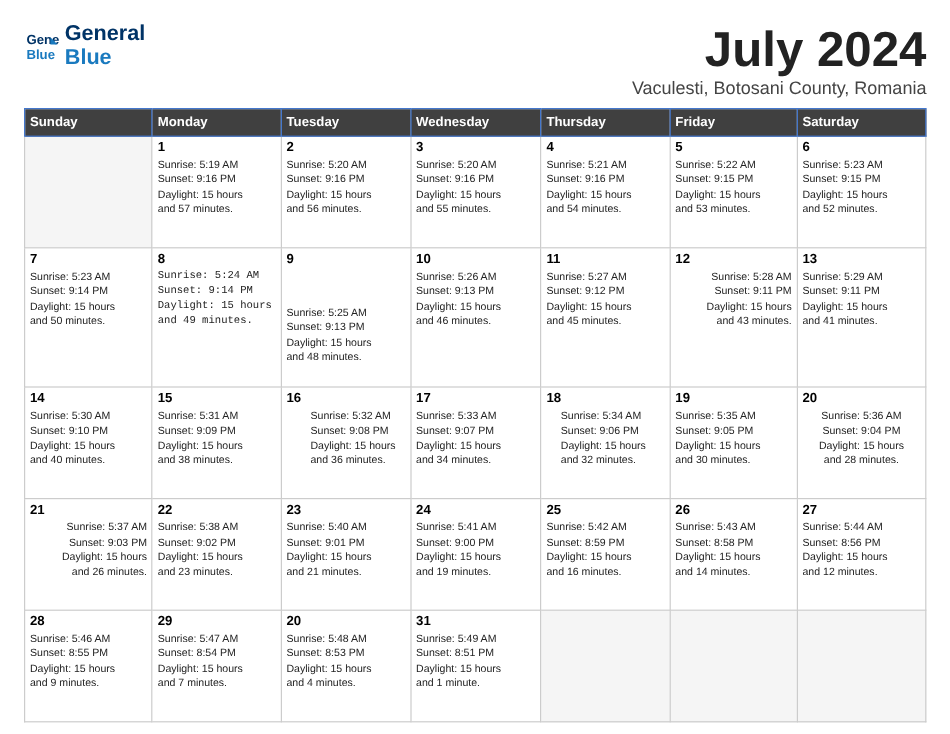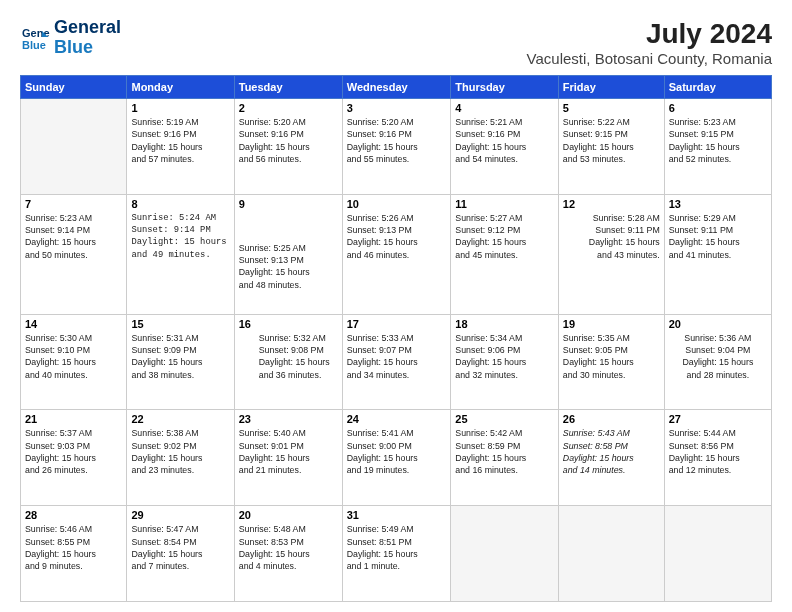--- a/index.html
+++ b/index.html
@@ -35,36 +35,36 @@
     }
     .logo-icon {
       width: 30px;
       height: 30px;
       margin-right: 4px;
     }
     .title-block {
       text-align: right;
     }
     .main-title {
-      font-size: 28px;
+      font-size: 41px;
       font-weight: bold;
       color: #222;
     }
     .subtitle {
       font-size: 15px;
       color: #444;
     }
     .calendar {
       flex: 1;
       border-collapse: collapse;
       width: 100%;
       font-size: 9.5px;
     }
     .calendar th {
-      background: #1d4ed8;
+      background: #404040;
       color: #fff;
       padding: 5px 4px;
       text-align: left;
       font-size: 11px;
       border: 1px solid #4477cc;
     }
     .calendar td {
       border: 1px solid #ccc;
       vertical-align: top;
       padding: 3px 4px;
@@ -242,21 +242,21 @@
           </td>
           <td>
             <span class="day-number">17</span>
             <div class="cell-info" style="white-space: pre-line;">Sunrise: 5:33 AM
 Sunset: 9:07 PM
 Daylight: 15 hours
 and 34 minutes.</div>
           </td>
           <td>
             <span class="day-number">18</span>
-            <div class="cell-info" style="white-space: pre-line;">Sunrise: 5:34 AM
+            <div class="cell-info" style="white-space: pre-line; margin-left: 12px;">Sunrise: 5:34 AM
 Sunset: 9:06 PM
 Daylight: 15 hours
 and 32 minutes.</div>
           </td>
           <td>
             <span class="day-number">19</span>
             <div class="cell-info" style="white-space: pre-line;">Sunrise: 5:35 AM
 Sunset: 9:05 PM
 Daylight: 15 hours
 and 30 minutes.</div>
@@ -265,21 +265,21 @@
             <span class="day-number">20</span>
             <div class="cell-info" style="white-space: pre-line; text-align: center;">Sunrise: 5:36 AM
 Sunset: 9:04 PM
 Daylight: 15 hours
 and 28 minutes.</div>
           </td>
         </tr>
         <tr>
           <td>
             <span class="day-number">21</span>
-            <div class="cell-info" style="white-space: pre-line;">Sunrise: 5:37 AM
+            <div class="cell-info" style="white-space: pre-line; text-align: right;">Sunrise: 5:37 AM
 Sunset: 9:03 PM
 Daylight: 15 hours
 and 26 minutes.</div>
           </td>
           <td>
             <span class="day-number">22</span>
             <div class="cell-info" style="white-space: pre-line;">Sunrise: 5:38 AM
 Sunset: 9:02 PM
 Daylight: 15 hours
 and 23 minutes.</div>
@@ -300,21 +300,21 @@
           </td>
           <td>
             <span class="day-number">25</span>
             <div class="cell-info" style="white-space: pre-line;">Sunrise: 5:42 AM
 Sunset: 8:59 PM
 Daylight: 15 hours
 and 16 minutes.</div>
           </td>
           <td>
             <span class="day-number">26</span>
-            <div class="cell-info" style="white-space: pre-line; font-style: italic;">Sunrise: 5:43 AM
+            <div class="cell-info" style="white-space: pre-line;">Sunrise: 5:43 AM
 Sunset: 8:58 PM
 Daylight: 15 hours
 and 14 minutes.</div>
           </td>
           <td>
             <span class="day-number">27</span>
             <div class="cell-info" style="white-space: pre-line;">Sunrise: 5:44 AM
 Sunset: 8:56 PM
 Daylight: 15 hours
 and 12 minutes.</div>

